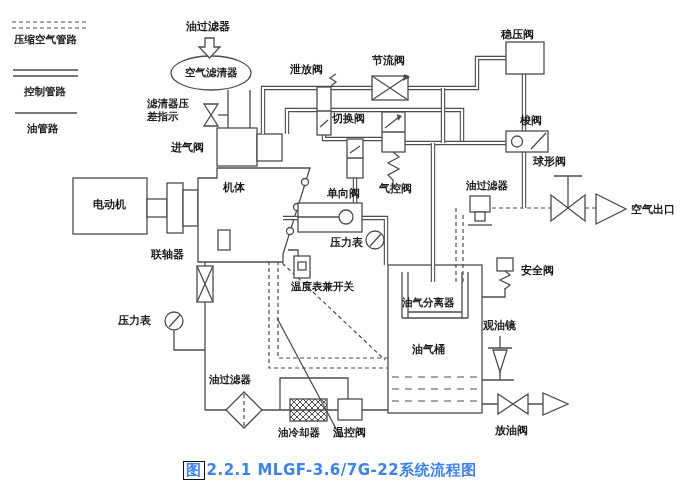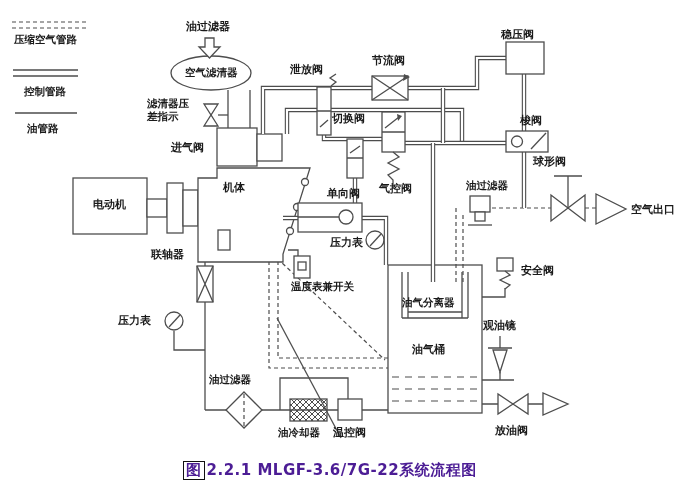--- a/index.html
+++ b/index.html
@@ -11,21 +11,21 @@
   svg{position:absolute;left:0;top:0;}
   .lbl{
     position:absolute;font-size:11px;font-weight:700;color:#1a1a1a;
     white-space:nowrap;line-height:13px;letter-spacing:0px;
   }
   .sm{font-size:10.5px;}
   .md{font-size:11px;}
   .wrap{white-space:normal;}
   #caption{
     position:absolute;left:183px;top:461px;font-size:15px;font-weight:700;
-    letter-spacing:0.5px;color:#4c1d95;
+    letter-spacing:0.5px;color:#3b82f6;
   }
   #caption .figbox{
     display:inline-block;border:1.6px solid #111;padding:0 2px;margin-right:2px;
     line-height:17px;
   }
   
   .ln{stroke:#4d4d4d;stroke-width:1.3;fill:none;}
   .dsh{stroke:#4d4d4d;stroke-width:1.2;fill:none;stroke-dasharray:4 3;}
   .lvl{stroke:#4d4d4d;stroke-width:1.2;fill:none;stroke-dasharray:7 6;}
   .dblo{stroke:#4d4d4d;stroke-width:4.4;fill:none;}

